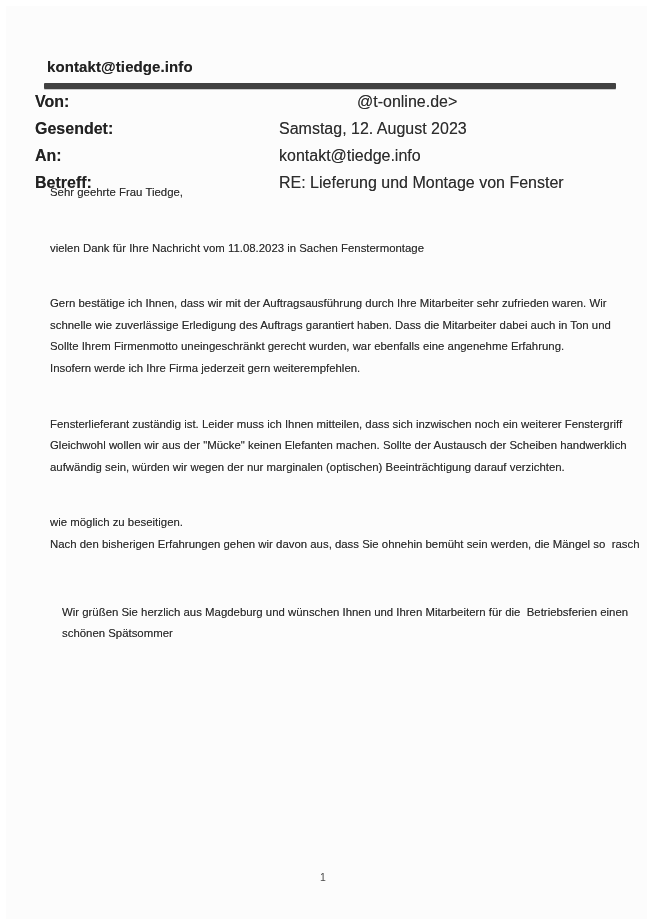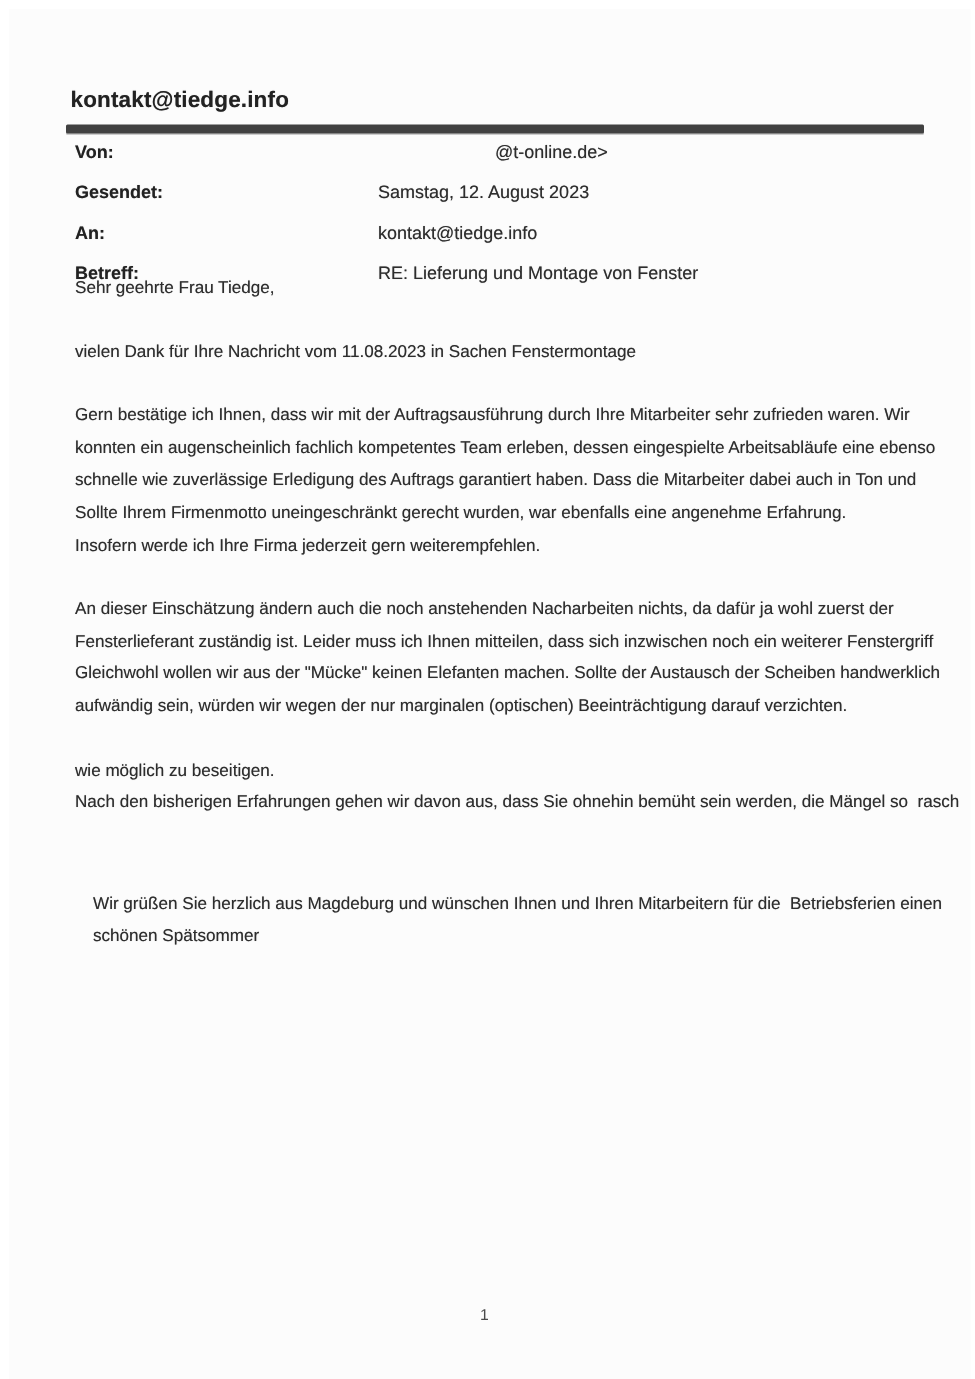--- a/index.html
+++ b/index.html
@@ -44,44 +44,44 @@
   .rule {
     margin-top: 5px;
     width: 572px;
     height: 3.5px;
     background: var(--rule);
     border-radius: 1px;
     box-shadow: 0 1px 0 rgba(60,60,60,0.25);
   }
   .fields {
     position: absolute;
-    left: 35px;
+    left: 20px;
     top: 79px;
-    font-size: 12px;
+    font-size: 16px;
     line-height: 15px;
   }
   .frow { display: flex; }
   .flabel {
     width: 202px;
     font-weight: bold;
     color: var(--ink-bold);
     white-space: pre;
   }
-  .fvalue { white-space: pre; }
+  .fvalue { white-space: pre; margin-left: 42px; }
   .fvalue.von-offset { padding-left: 81px; }
   .body {
     position: absolute;
     left: 35px;
     top: 170px;
     right: 20px;
     font-size: 11.4px;
     line-height: 15.6px;
   }
   .line { white-space: pre; }
-  .para + .para { margin-top: 15px; }
+  .para + .para { margin-top: 28px; }
   .para.closing { margin-top: 40px; margin-left: 12px; }
   .footer {
     position: absolute;
     left: 0;
     right: 16px;
     top: 862px;
     text-align: center;
     font-size: 10.5px;
     color: #4a4a4a;
     text-shadow: none;
@@ -123,28 +123,26 @@
     <div class="para">
       <div class="line">Sehr geehrte Frau Tiedge,</div>
     </div>
 
     <div class="para">
       <div class="line">vielen Dank für Ihre Nachricht vom 11.08.2023 in Sachen Fenstermontage</div>
     </div>
 
     <div class="para">
       <div class="line">Gern bestätige ich Ihnen, dass wir mit der Auftragsausführung durch Ihre Mitarbeiter sehr zufrieden waren. Wir</div>
-      <div class="line">konnten ein augenscheinlich fachlich kompetentes Team erleben, dessen eingespielte Arbeitsabläufe eine ebenso</div>
       <div class="line">schnelle wie zuverlässige Erledigung des Auftrags garantiert haben. Dass die Mitarbeiter dabei auch in Ton und</div>
       <div class="line">Sollte Ihrem Firmenmotto uneingeschränkt gerecht wurden, war ebenfalls eine angenehme Erfahrung.</div>
       <div class="line">Insofern werde ich Ihre Firma jederzeit gern weiterempfehlen.</div>
     </div>
 
     <div class="para">
-      <div class="line">An dieser Einschätzung ändern auch die noch anstehenden Nacharbeiten nichts, da dafür ja wohl zuerst der</div>
       <div class="line">Fensterlieferant zuständig ist. Leider muss ich Ihnen mitteilen, dass sich inzwischen noch ein weiterer Fenstergriff</div>
       <div class="line">Gleichwohl wollen wir aus der "Mücke" keinen Elefanten machen. Sollte der Austausch der Scheiben handwerklich</div>
       <div class="line">aufwändig sein, würden wir wegen der nur marginalen (optischen) Beeinträchtigung darauf verzichten.</div>
     </div>
 
     <div class="para">
       <div class="line">wie möglich zu beseitigen.</div>
       <div class="line">Nach den bisherigen Erfahrungen gehen wir davon aus, dass Sie ohnehin bemüht sein werden, die Mängel so  rasch</div>
     </div>
 

